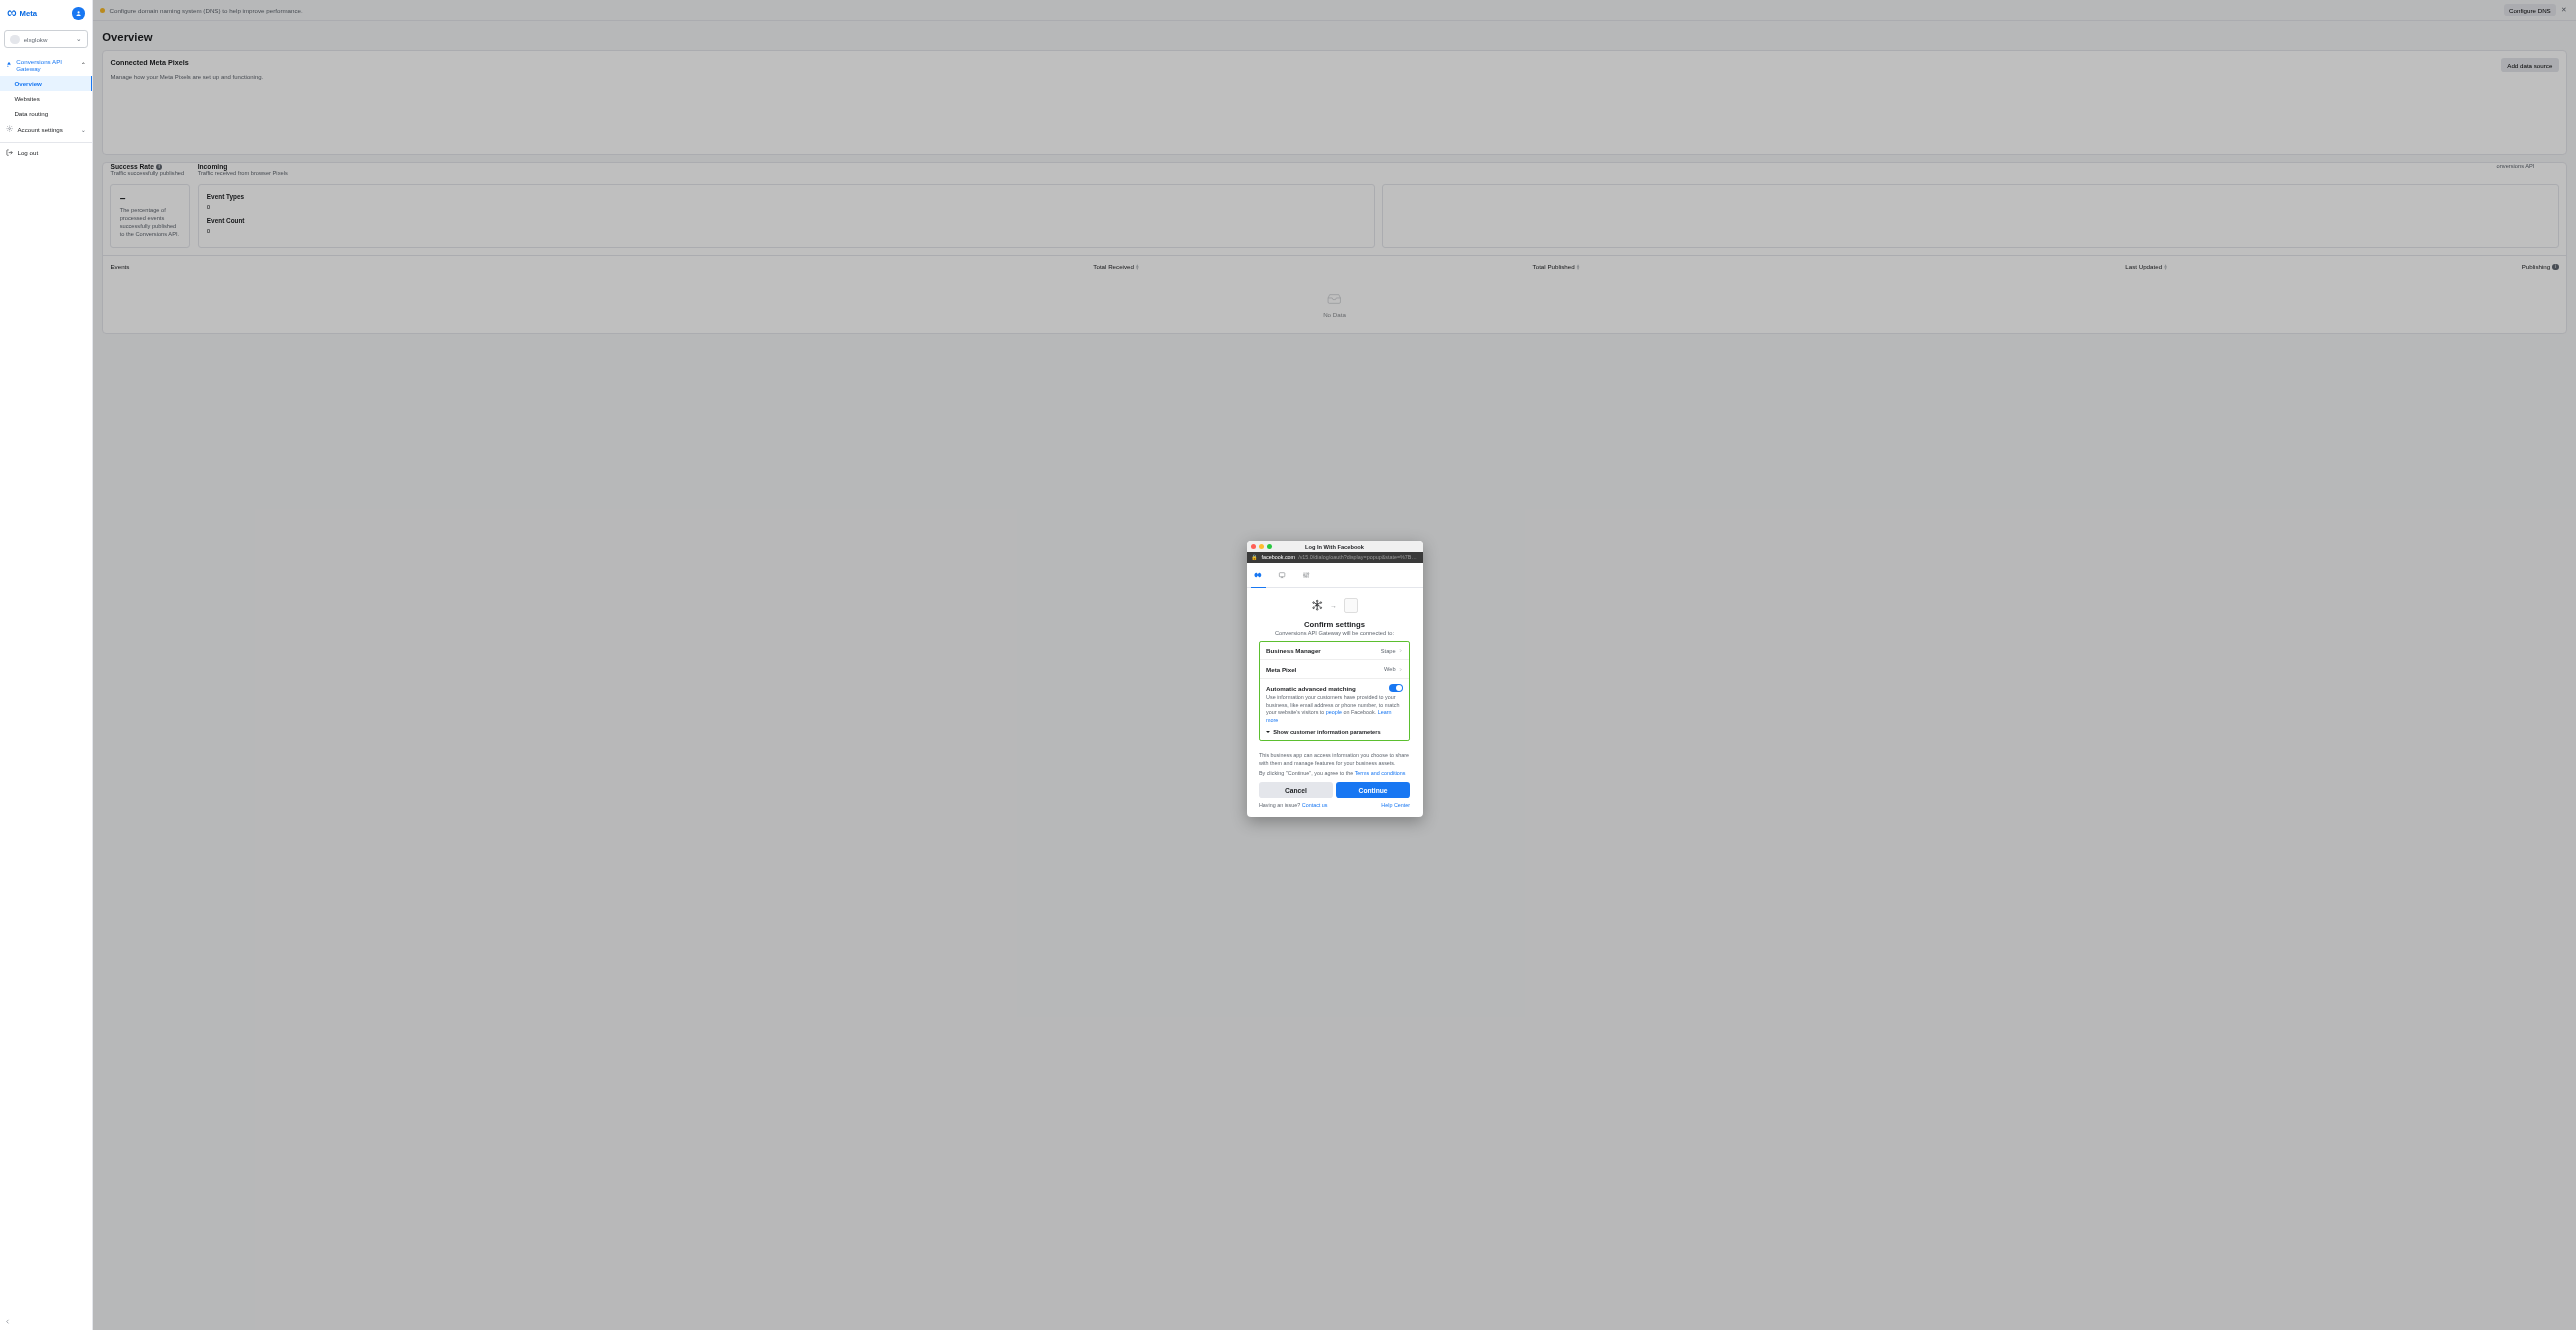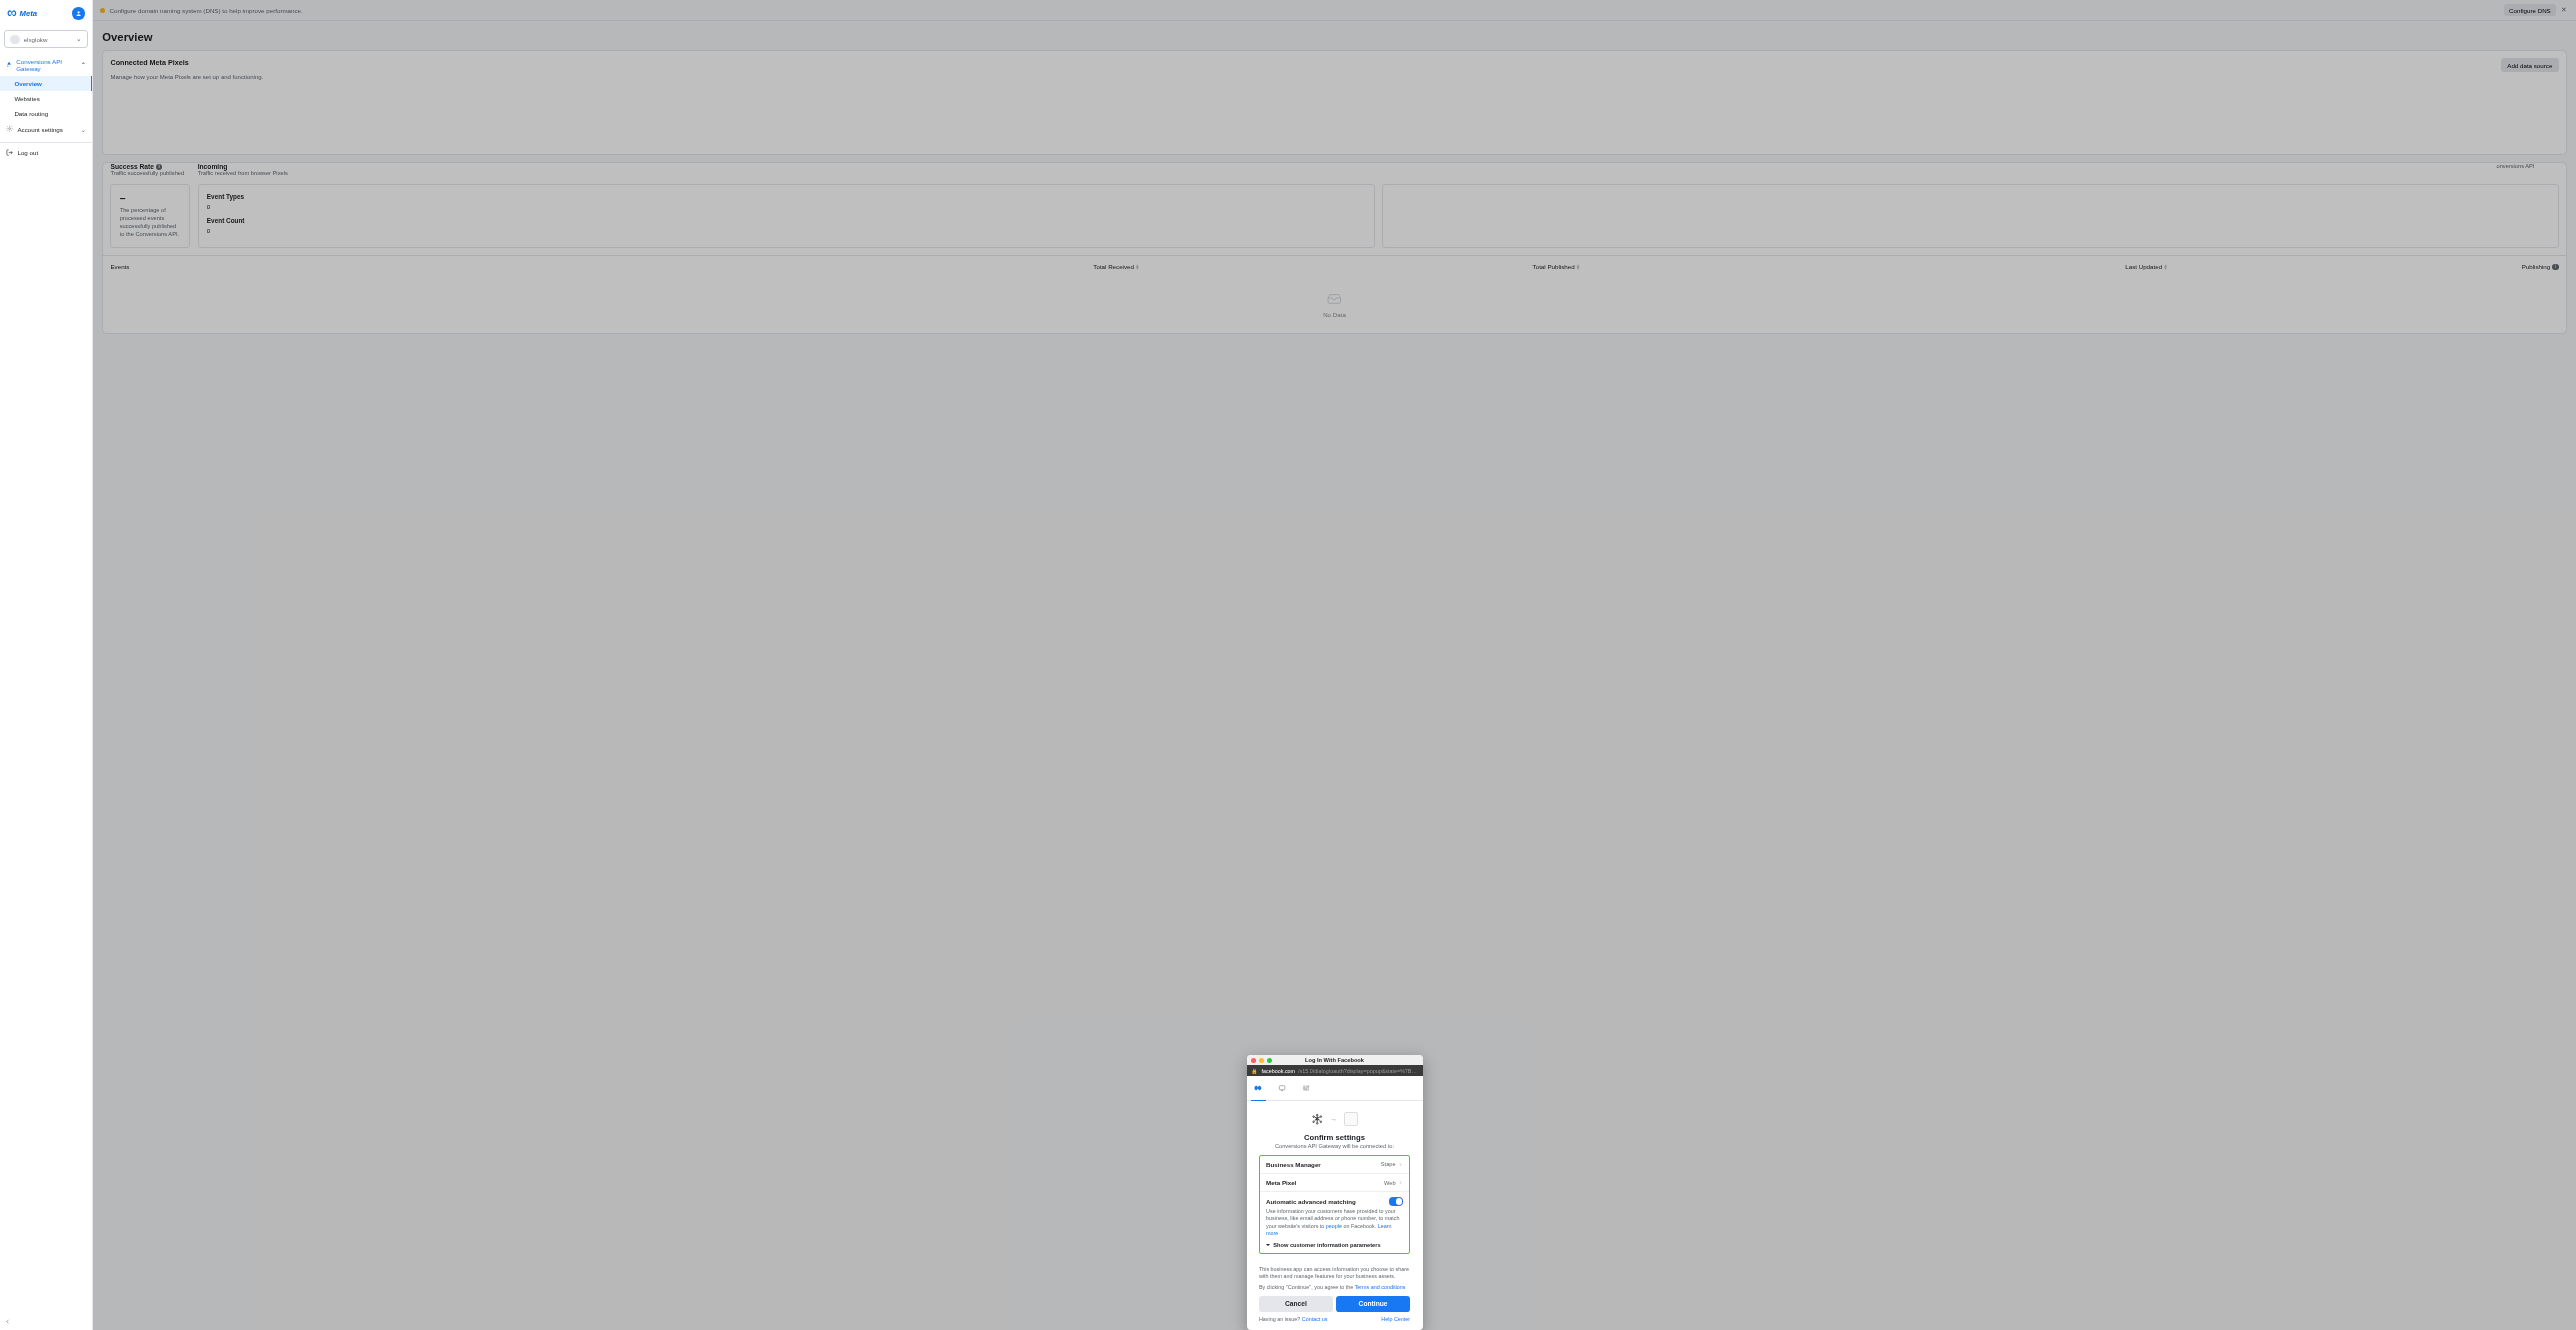--- a/index.html
+++ b/index.html
@@ -1,21 +1,21 @@
 <!DOCTYPE html>
 <html style="font-size:8.2px"><head>
 <meta charset="utf-8">
 <style>
 * { box-sizing: border-box; margin: 0; padding: 0; }
 body { font-family: -apple-system, BlinkMacSystemFont, "Segoe UI", Helvetica, Arial, sans-serif; font-size: 6.7px; color: #1c1e21; background: #f5f6f7; overflow: hidden; }
 .app { display: flex; height: 100vh; width: 100vw; }
 
 
 .sidebar { width: 93px; background: #fff; border-right: 0.5px solid #e4e6eb; display: flex; flex-direction: column; }
-.sidebar-header { display: flex; align-items: center; justify-content: space-between; padding: 7.2px 7.2px 5.2px 7.2px; font-style: italic; }
+.sidebar-header { display: flex; align-items: center; justify-content: space-between; padding: 7.2px 7.2px 5.2px 7.2px; }
 .meta-logo { display: flex; align-items: center; gap: 2.1px; color: #0668E1; font-weight: 600; font-size: 7.7px; }
 .meta-logo svg { width: 10.3px; height: 10.3px; }
 .avatar-small { width: 12.4px; height: 12.4px; border-radius: 50%; background: #1877f2; display: flex; align-items: center; justify-content: center; color: #fff; }
 .avatar-small svg { width: 7.2px; height: 7.2px; }
 .workspace-select { margin: 5.2px 4.1px; border: 0.5px solid #ccd0d5; border-radius: 3.1px; padding: 3.6px 5.2px; display: flex; align-items: center; gap: 4.1px; cursor: pointer; }
 .workspace-icon { width: 9.3px; height: 9.3px; border-radius: 50%; background: #e4e6eb; }
 .workspace-name { flex: 1; font-size: 6.2px; color: #606770; }
 .chev { color: #606770; }
 .nav-group-header { display: flex; align-items: center; gap: 4.1px; padding: 4.1px 6.2px; color: #1877f2; font-size: 6.2px; font-weight: 500; cursor: pointer; }
 .nav-group-header .chev { margin-left: auto; color: #1c1e21;}
@@ -65,21 +65,21 @@
 .th.received { flex: 0 0 18%; justify-content: flex-end; }
 .th.published { flex: 0 0 18%; justify-content: flex-end; }
 .th.updated { flex: 0 0 24%; justify-content: flex-end; }
 .th.publishing { flex: 1; justify-content: flex-end; }
 .sort-icon { color: #bcc0c4; font-size: 5.2px; line-height: 0.6; display:flex; flex-direction:column;}
 
 .no-data { display: flex; flex-direction: column; align-items: center; justify-content: center; padding: 15.5px; color: #8a8d91; font-size: 6.2px; gap: 5.2px; }
 .no-data svg { width: 16.5px; height: 12.4px; color: #bcc0c4; }
 
 
-.overlay { position: absolute; inset: 0; background: rgba(0,0,0,0.25); display: flex; align-items: flex-end; justify-content: center; padding-top: 28px; }
+.overlay { position: absolute; inset: 0; background: rgba(0,0,0,0.25); display: flex; align-items: center; justify-content: center; padding-top: 28px; }
 .popup { width: 176px; background: #fff; border-radius: 4.1px; box-shadow: 0 4.1px 15.5px rgba(0,0,0,0.3); overflow: hidden; }
 .popup-titlebar { display: flex; align-items: center; padding: 2.6px 4.1px; background: #f0f0f0; position: relative; }
 .traffic { display: flex; gap: 3.1px; }
 .tl { width: 5.2px; height: 5.2px; border-radius: 50%; }
 .tl.red { background: #ff5f57; } .tl.yellow { background: #febc2e; } .tl.green { background: #28c840; }
 .popup-title { position: absolute; left: 0; right: 0; text-align: center; font-size: 5.7px; font-weight: 600; pointer-events: none; }
 .url-bar { background: #3a3a3a; padding: 2.6px 5.2px; display: flex; align-items: center; gap: 3.1px; color: #ccc; font-size: 5.4px; white-space: nowrap; overflow: hidden; }
 .url-bar .lock { color: #ccc; }
 .url-bar .domain { color: #fff; }
 .url-bar .path { color: #999; overflow: hidden; text-overflow: ellipsis;}

